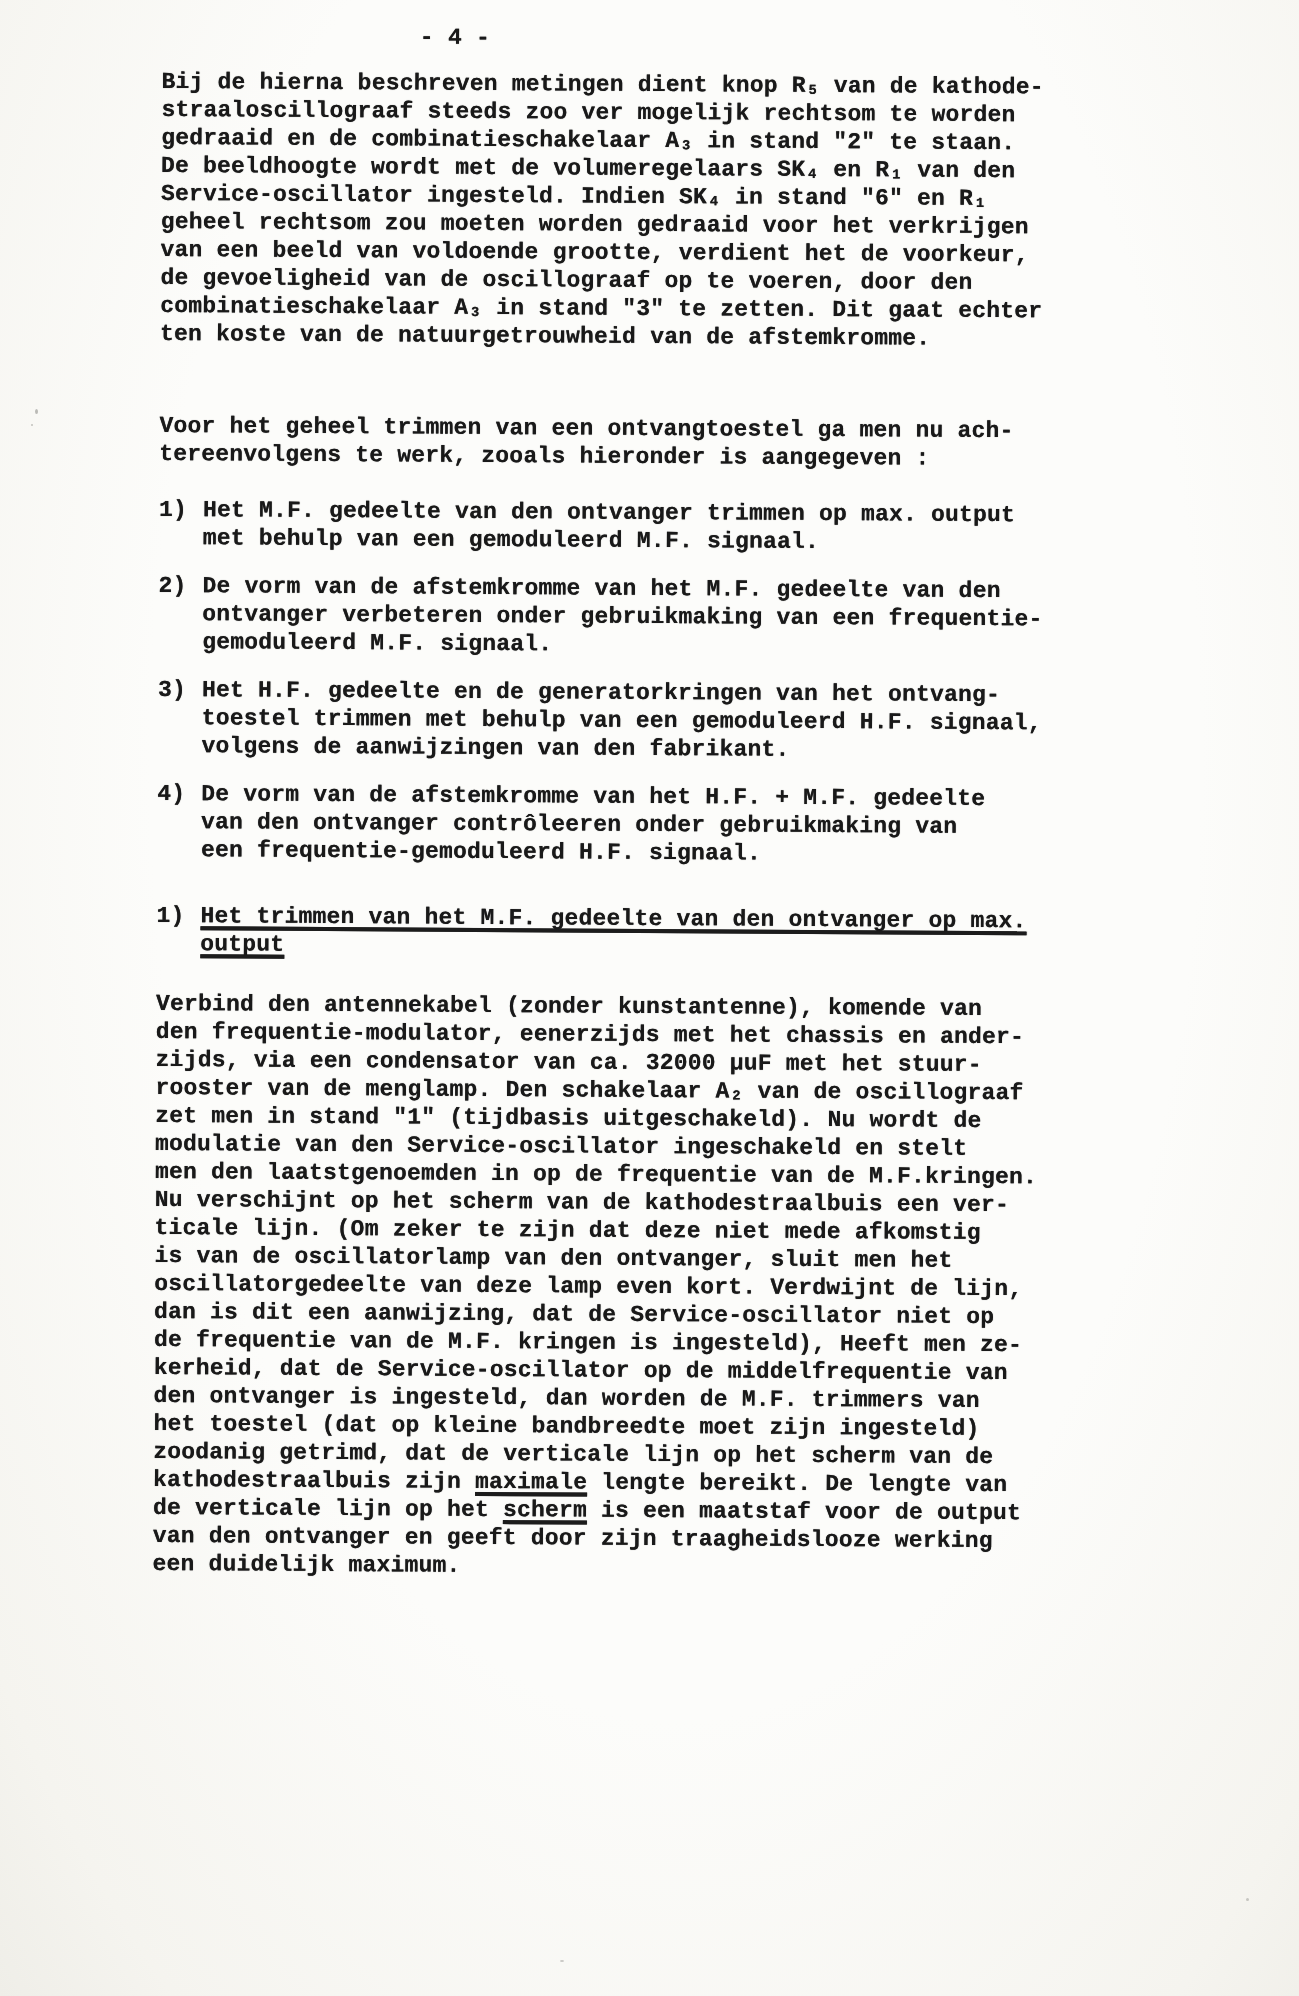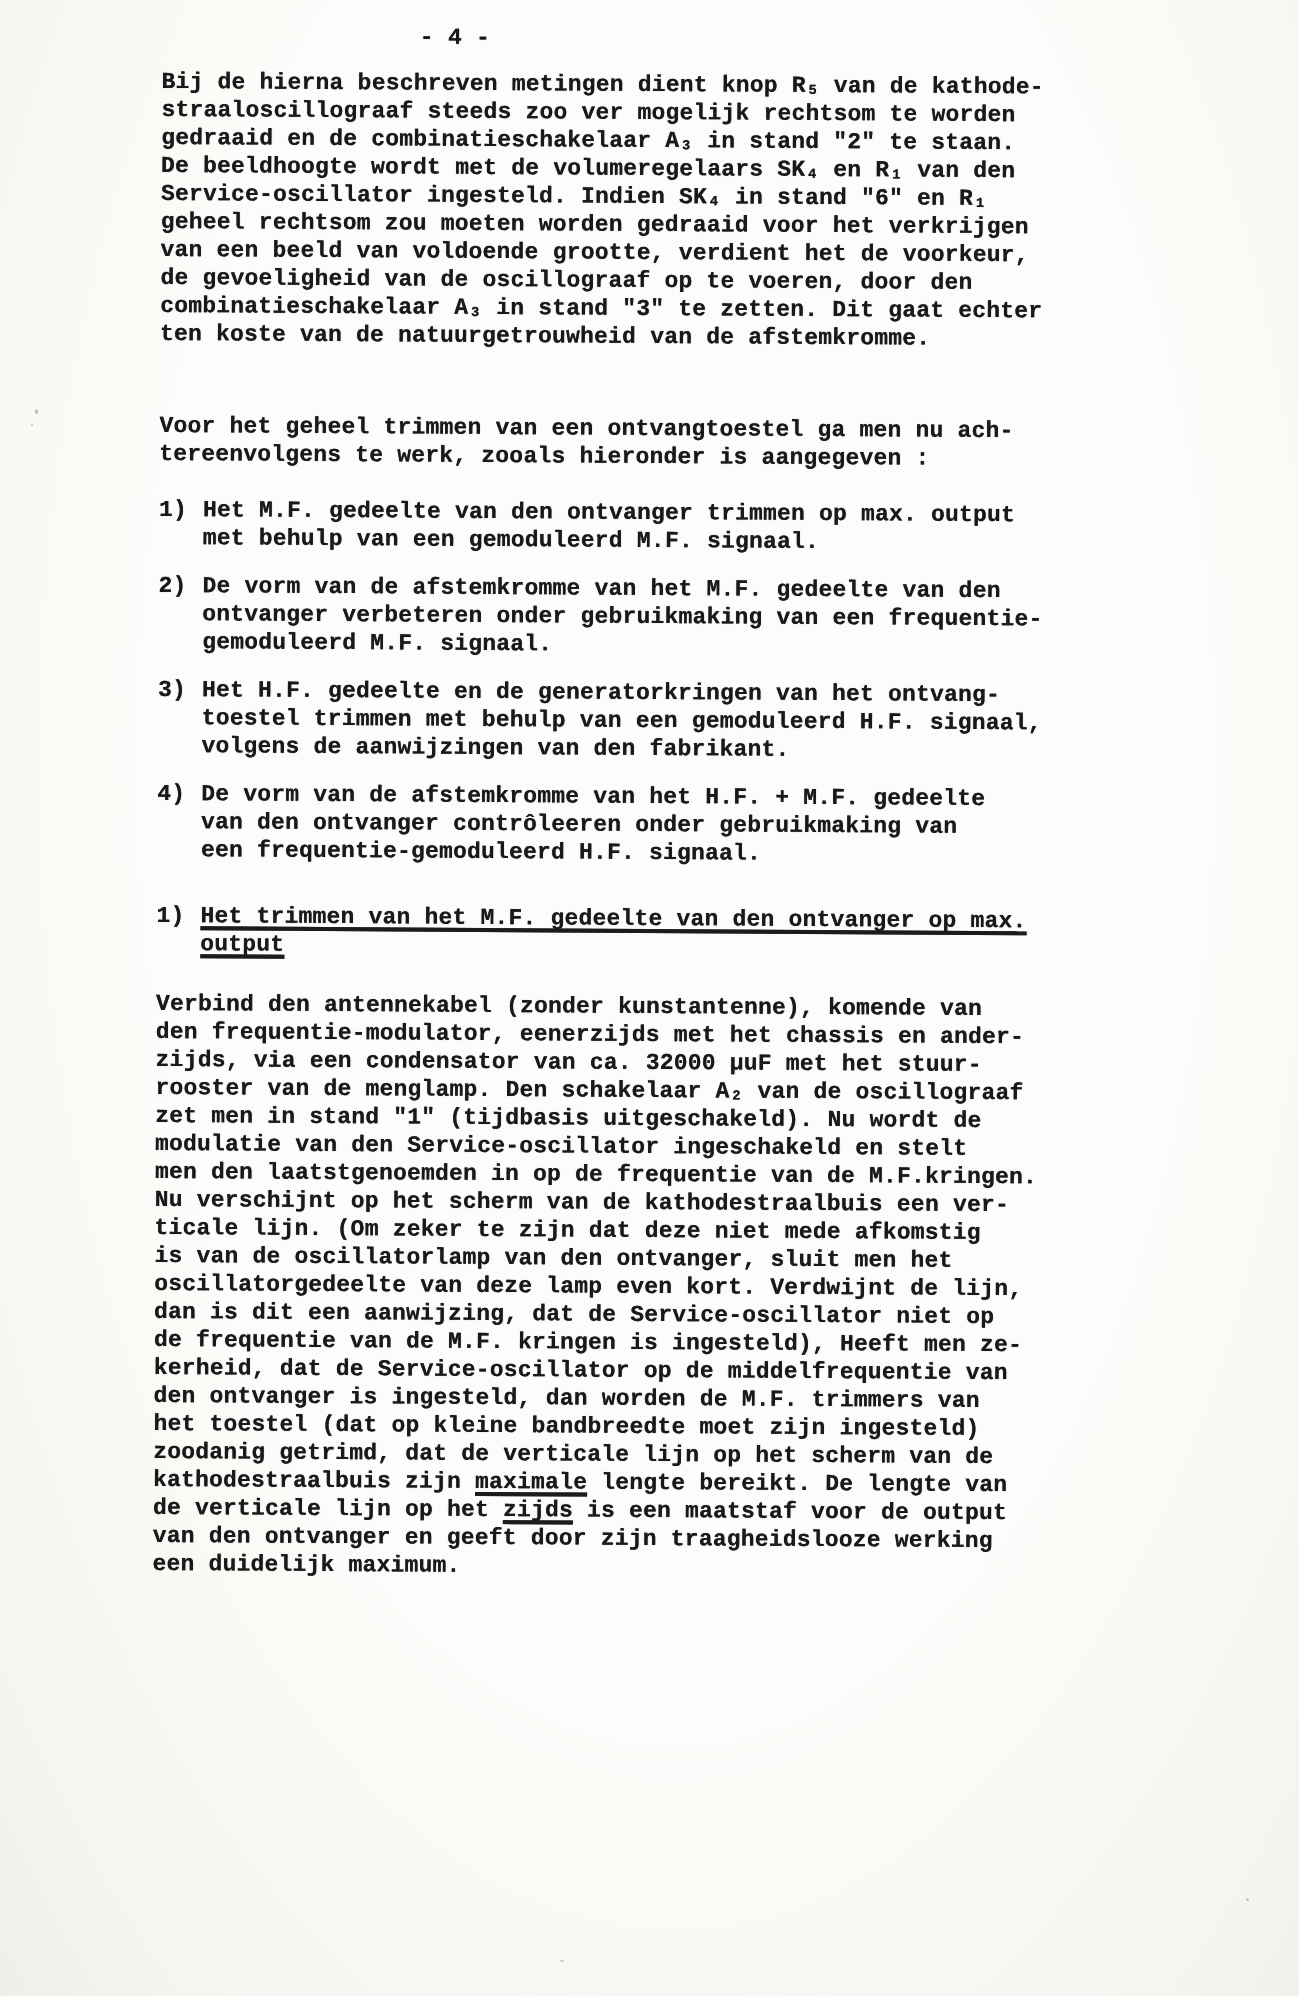--- a/index.html
+++ b/index.html
@@ -117,21 +117,21 @@
 ticale lijn. (Om zeker te zijn dat deze niet mede afkomstig
 is van de oscillatorlamp van den ontvanger, sluit men het
 oscillatorgedeelte van deze lamp even kort. Verdwijnt de lijn,
 dan is dit een aanwijzing, dat de Service-oscillator niet op
 de frequentie van de M.F. kringen is ingesteld), Heeft men ze-
 kerheid, dat de Service-oscillator op de middelfrequentie van
 den ontvanger is ingesteld, dan worden de M.F. trimmers van
 het toestel (dat op kleine bandbreedte moet zijn ingesteld)
 zoodanig getrimd, dat de verticale lijn op het scherm van de
 kathodestraalbuis zijn </span><span class="run-u">maximale</span><span> lengte bereikt. De lengte van
-de verticale lijn op het </span><span class="run-u">zijds</span><span> is een maatstaf voor de output
+de verticale lijn op het </span><span class="run-u">scherm</span><span> is een maatstaf voor de output
 van den ontvanger en geeft door zijn traagheidslooze werking
 een duidelijk maximum.</span></p>
 
   </div>
 
   <div class="speck" style="left:35px; top:409px; width:3px; height:5px; opacity:.45;"></div>
   <div class="speck" style="left:31px; top:424px; width:2px; height:2px; opacity:.4;"></div>
   <div class="speck" style="left:1246px; top:1898px; width:3px; height:3px; opacity:.35;"></div>
   <div class="speck" style="left:560px; top:1960px; width:4px; height:2px; opacity:.35;"></div>
 </div>

